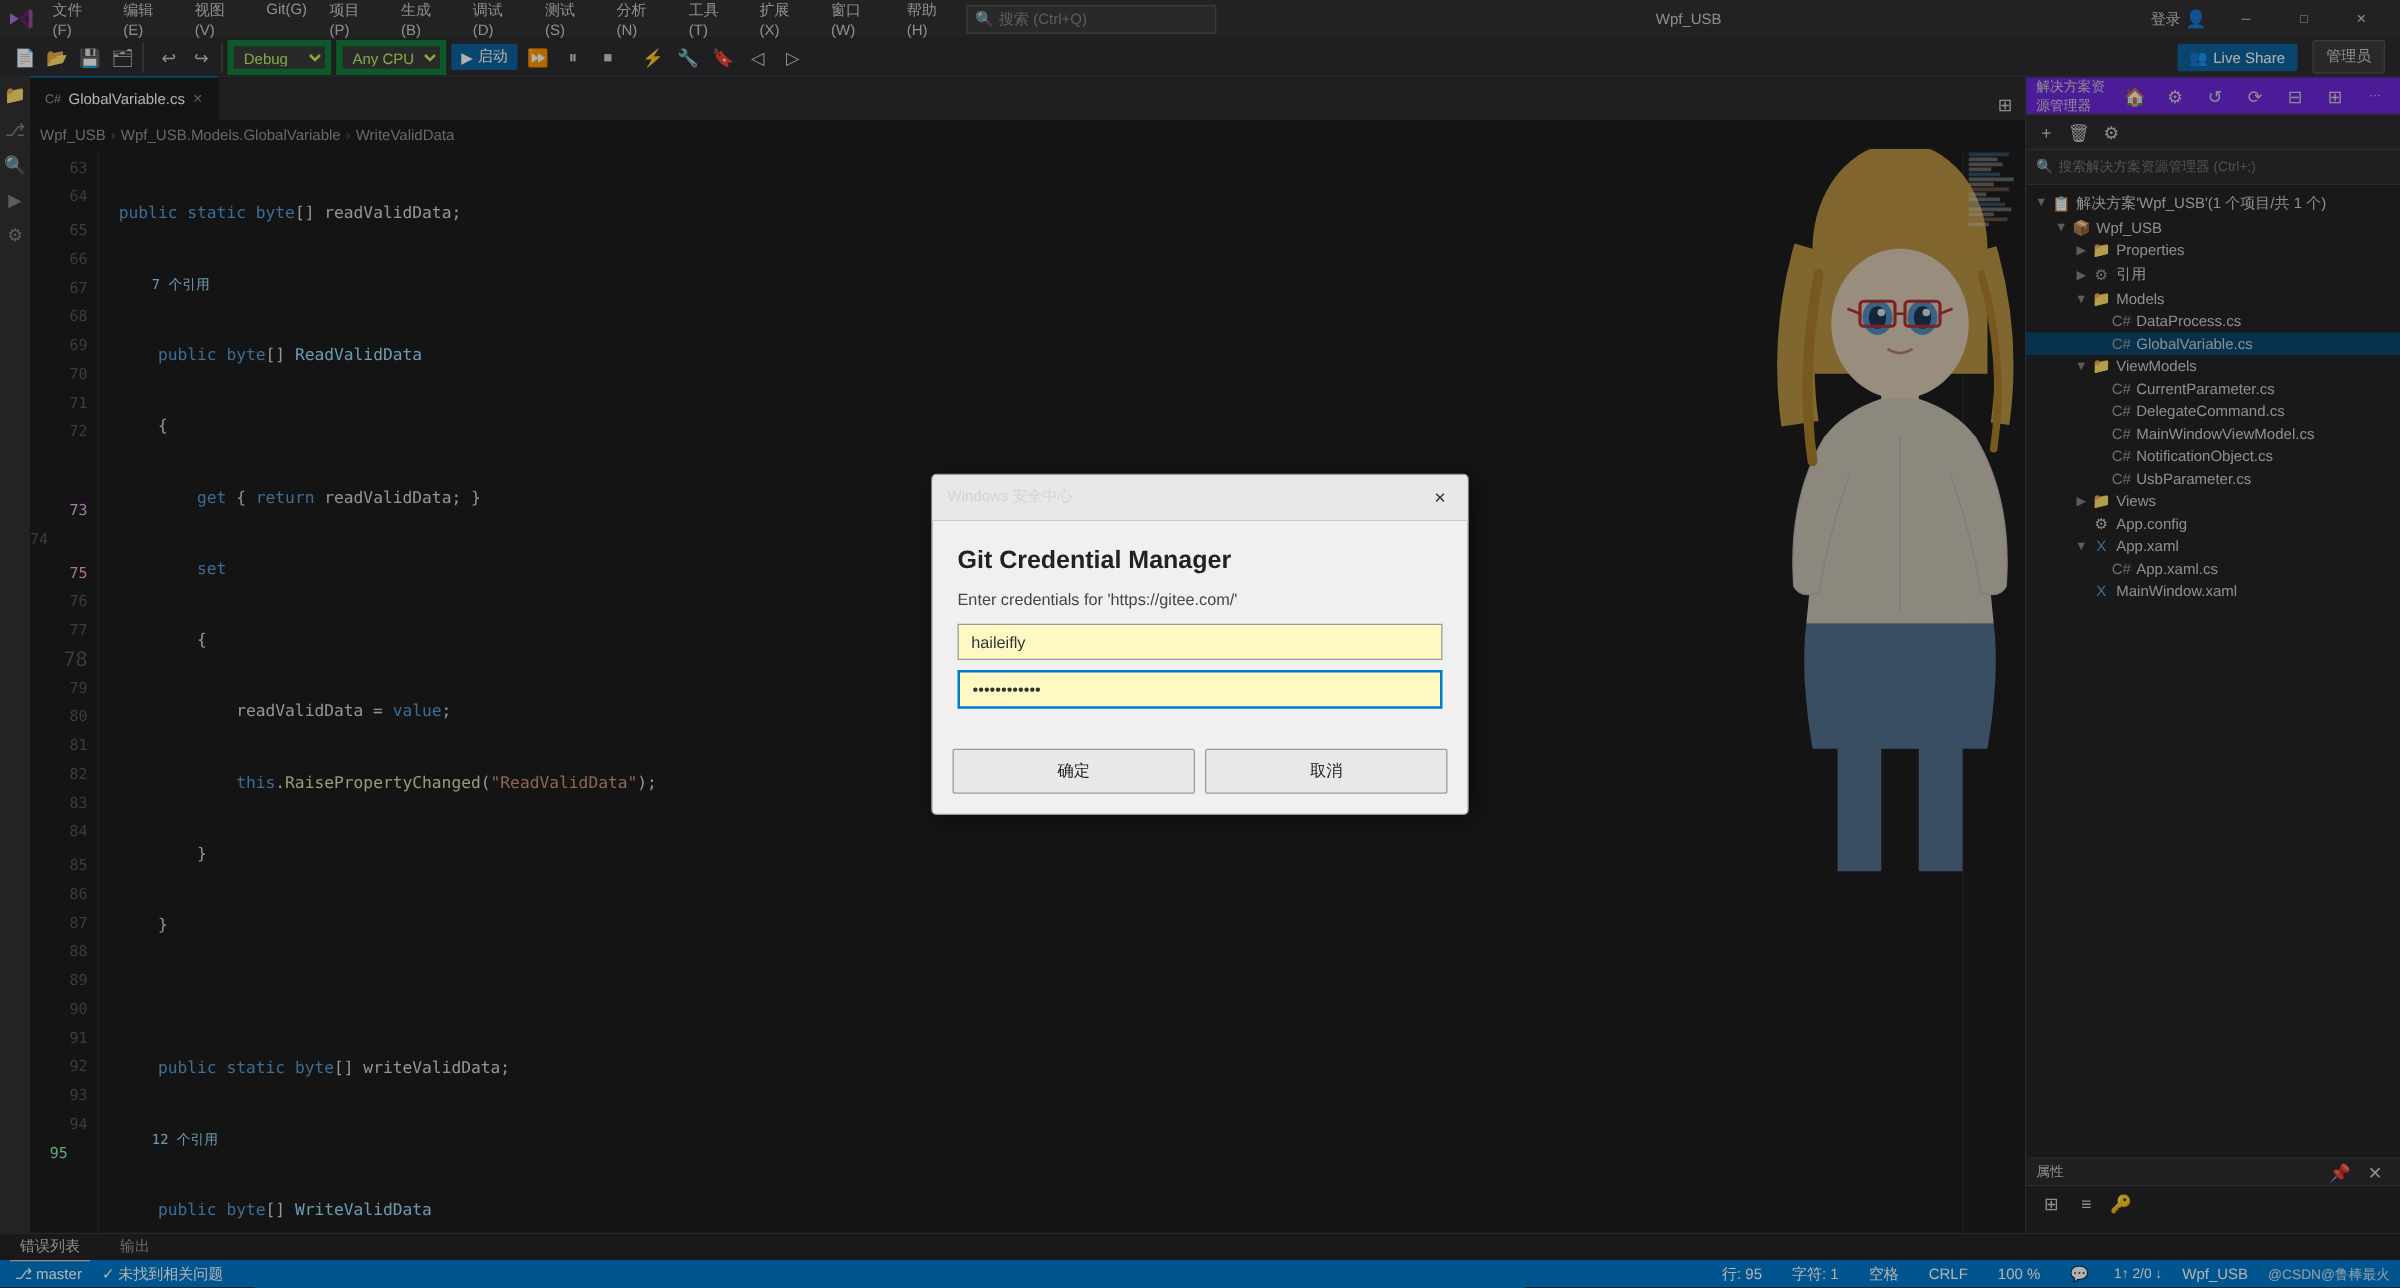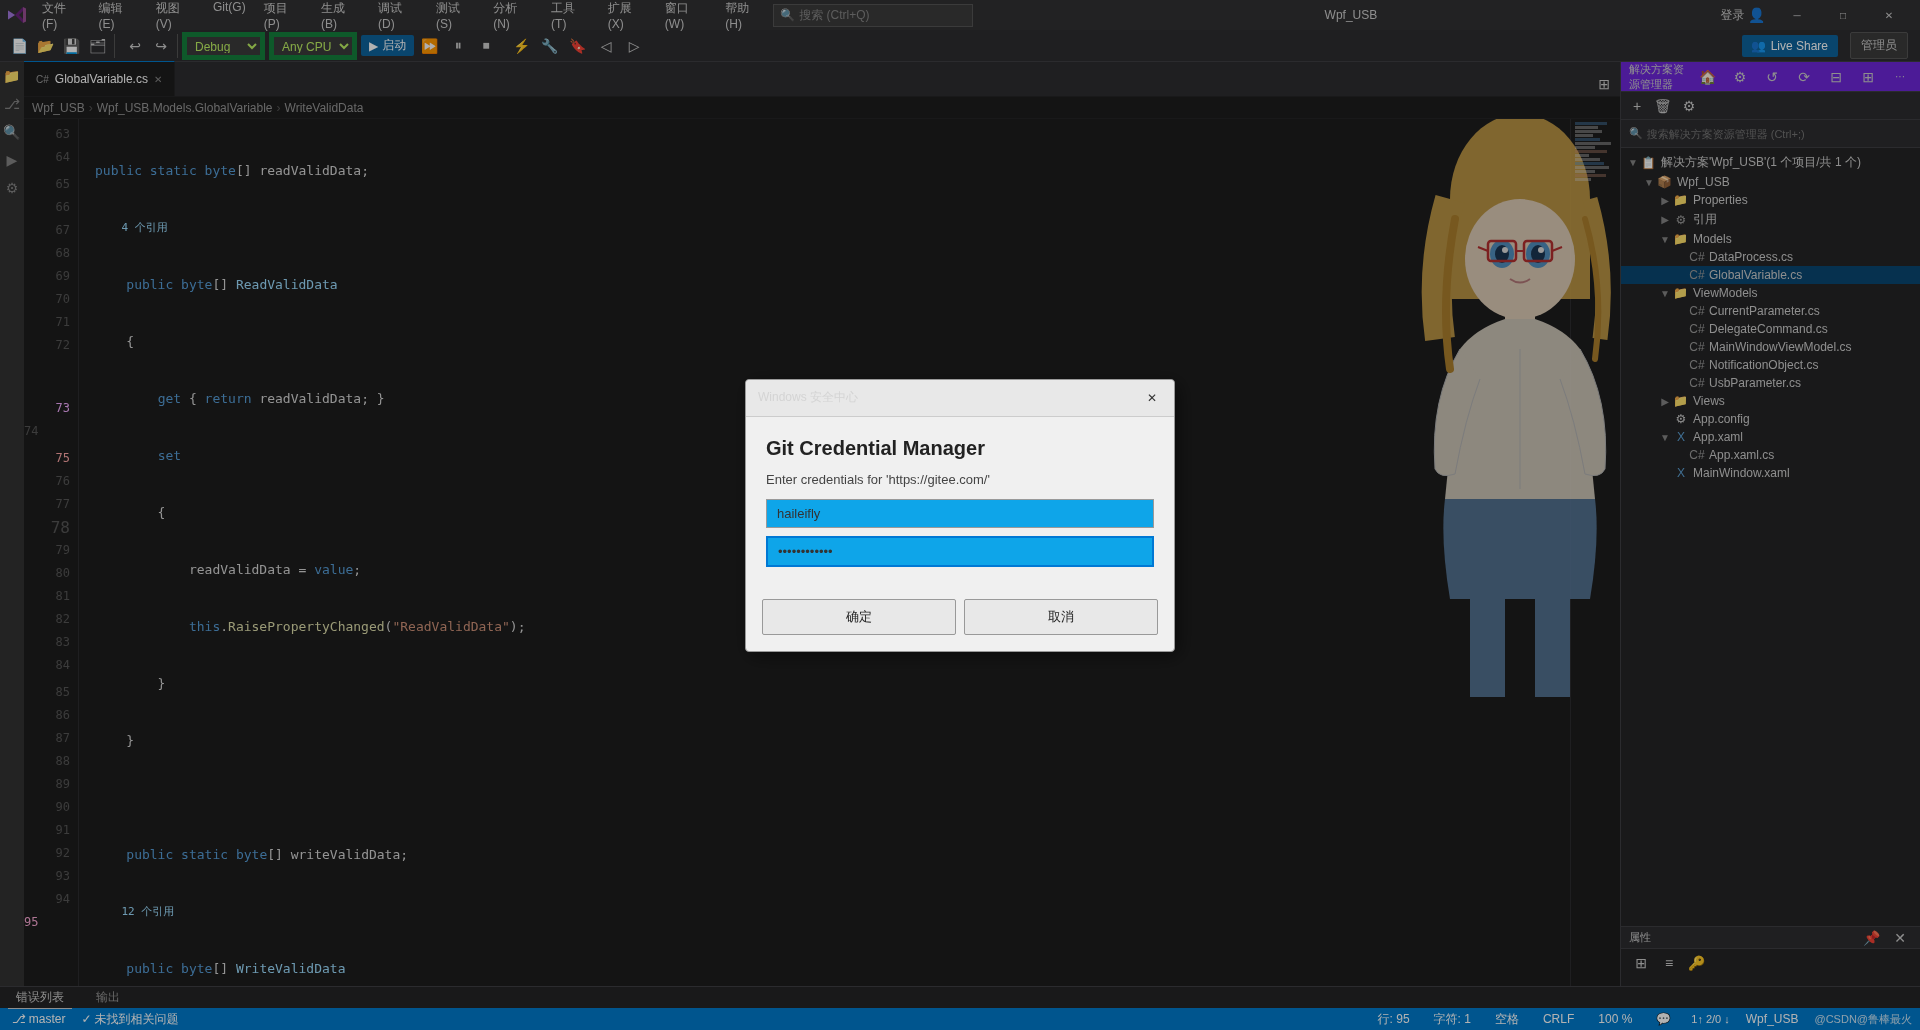--- a/index.html
+++ b/index.html
@@ -441,21 +441,21 @@
     }
     #dialog-body .dialog-subtitle {
       font-size: 13px;
       color: #444;
       margin-bottom: 12px;
     }
     #dialog-body .dialog-input {
       width: 100%;
       padding: 6px 10px;
       border: 1px solid #999;
-      background: #0ea5e9;
+      background: #fef9c3;
       font-size: 13px;
       margin-bottom: 8px;
       color: #333;
       outline: none;
       box-sizing: border-box;
     }
     #dialog-body .dialog-password {
       border: 2px solid #0078d4;
     }
     #dialog-footer {
@@ -638,26 +638,26 @@
         <div style="color:#565656;font-size:12px;padding:2px 0;text-align:right;">85</div>
         <div style="color:#565656;font-size:12px;padding:2px 0;text-align:right;">86</div>
         <div style="color:#565656;font-size:12px;padding:2px 0;text-align:right;">87</div>
         <div style="color:#565656;font-size:12px;padding:2px 0;text-align:right;">88</div>
         <div style="color:#565656;font-size:12px;padding:2px 0;text-align:right;">89</div>
         <div style="color:#565656;font-size:12px;padding:2px 0;text-align:right;">90</div>
         <div style="color:#565656;font-size:12px;padding:2px 0;text-align:right;">91</div>
         <div style="color:#565656;font-size:12px;padding:2px 0;text-align:right;">92</div>
         <div style="color:#565656;font-size:12px;padding:2px 0;text-align:right;">93</div>
         <div style="color:#565656;font-size:12px;padding:2px 0;text-align:right;">94</div>
-        <div style="color:#f9a8d4;font-size:12px;padding:2px 0;text-align:left;">95</div>
+        <div style="color:#86efac;font-size:12px;padding:2px 0;text-align:center;">95</div>
       </div>
 
       <div id="code-area">
         <span class="code-line"><span style="color:#569cd6;">public</span> <span style="color:#569cd6;">static</span> <span style="color:#569cd6;">byte</span>[] readValidData;</span>
-        <span class="code-line" style="color:#9cdcfe;font-size:11px;">    4 个引用</span>
+        <span class="code-line" style="color:#9cdcfe;font-size:11px;">    7 个引用</span>
         <span class="code-line"><span style="color:#569cd6;">    public</span> <span style="color:#569cd6;">byte</span>[] <span style="color:#9cdcfe;">ReadValidData</span></span>
         <span class="code-line">    {</span>
         <span class="code-line">        <span style="color:#569cd6;">get</span> { <span style="color:#569cd6;">return</span> readValidData; }</span>
         <span class="code-line">        <span style="color:#569cd6;">set</span></span>
         <span class="code-line">        {</span>
         <span class="code-line">            readValidData = <span style="color:#569cd6;">value</span>;</span>
         <span class="code-line">            <span style="color:#569cd6;">this</span>.<span style="color:#dcdcaa;">RaisePropertyChanged</span>(<span style="color:#ce9178;">"ReadValidData"</span>);</span>
         <span class="code-line">        }</span>
         <span class="code-line">    }</span>
         <span class="code-line">&nbsp;</span>

